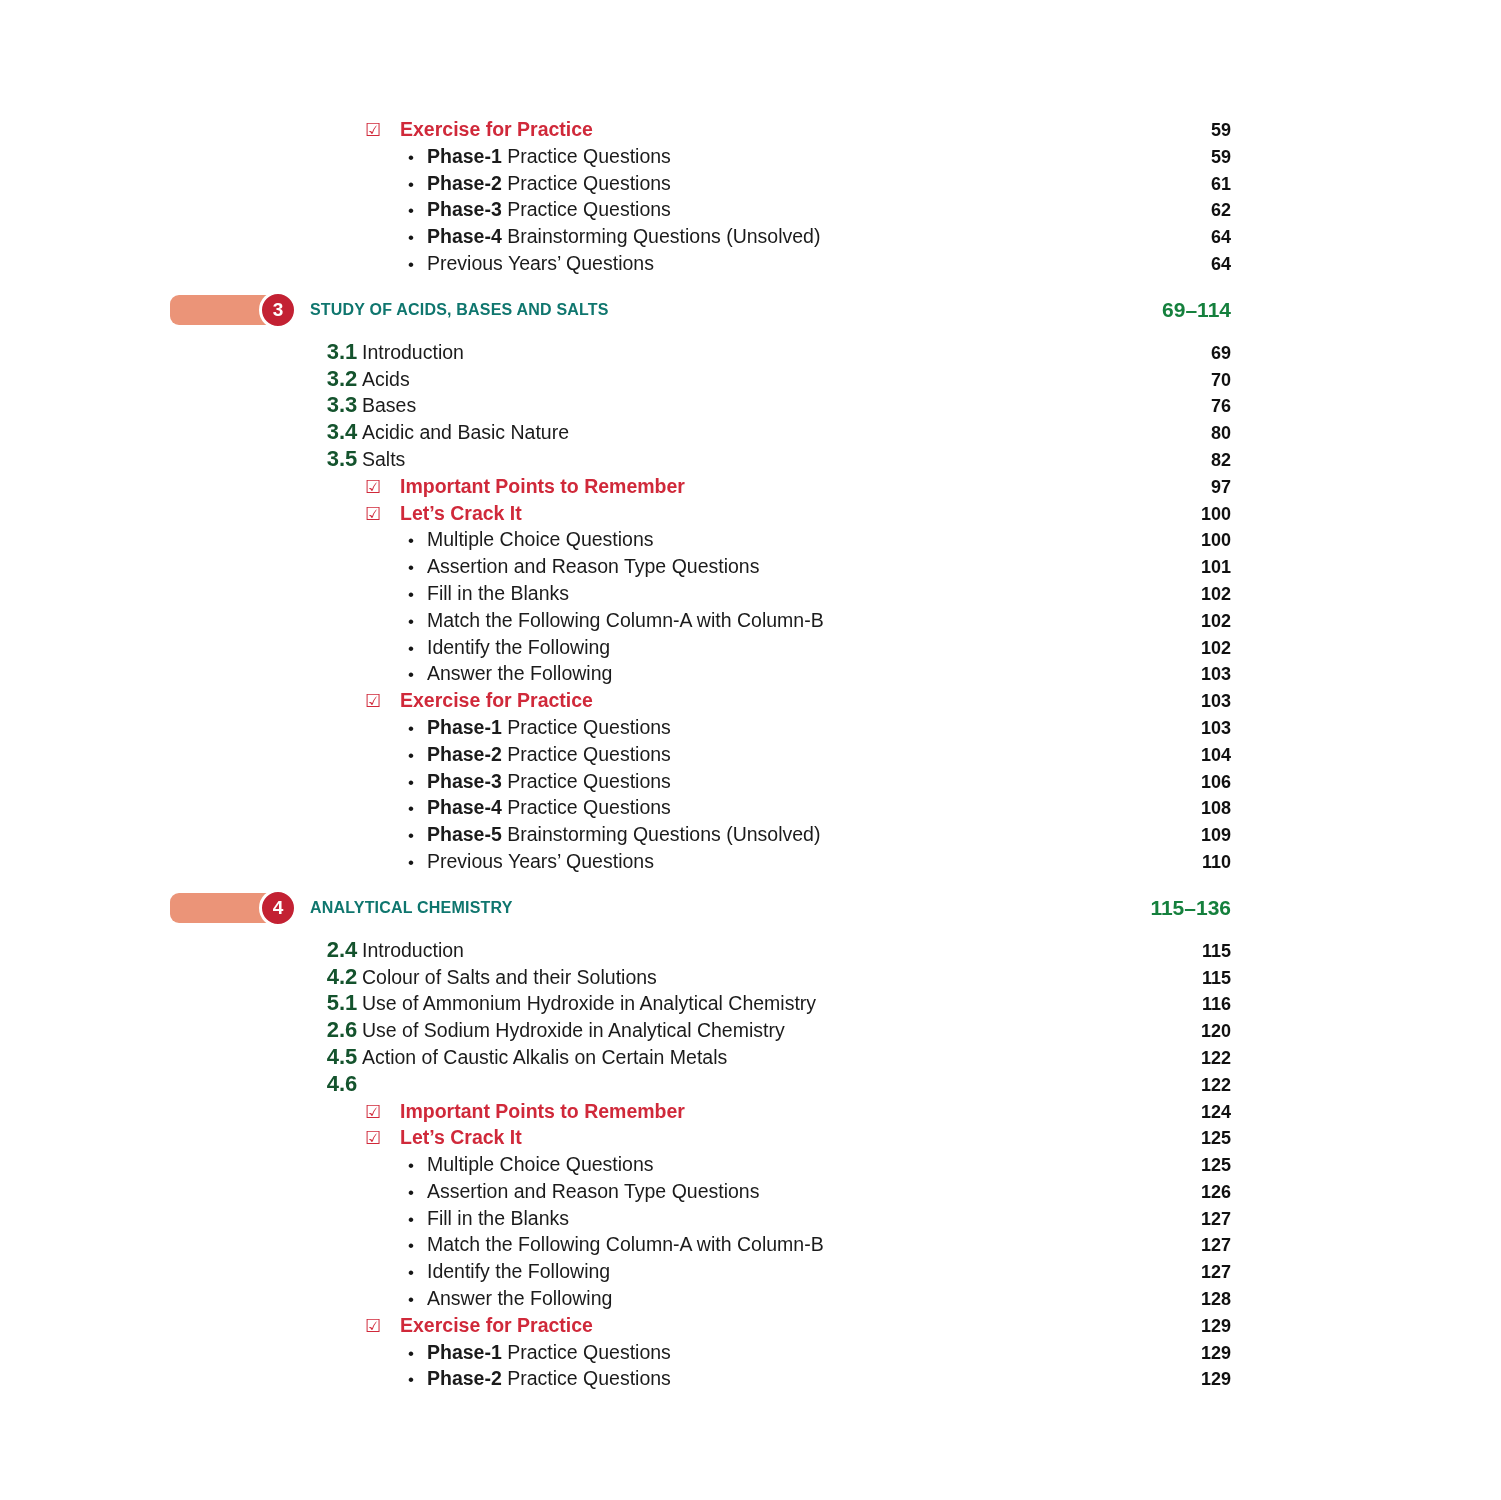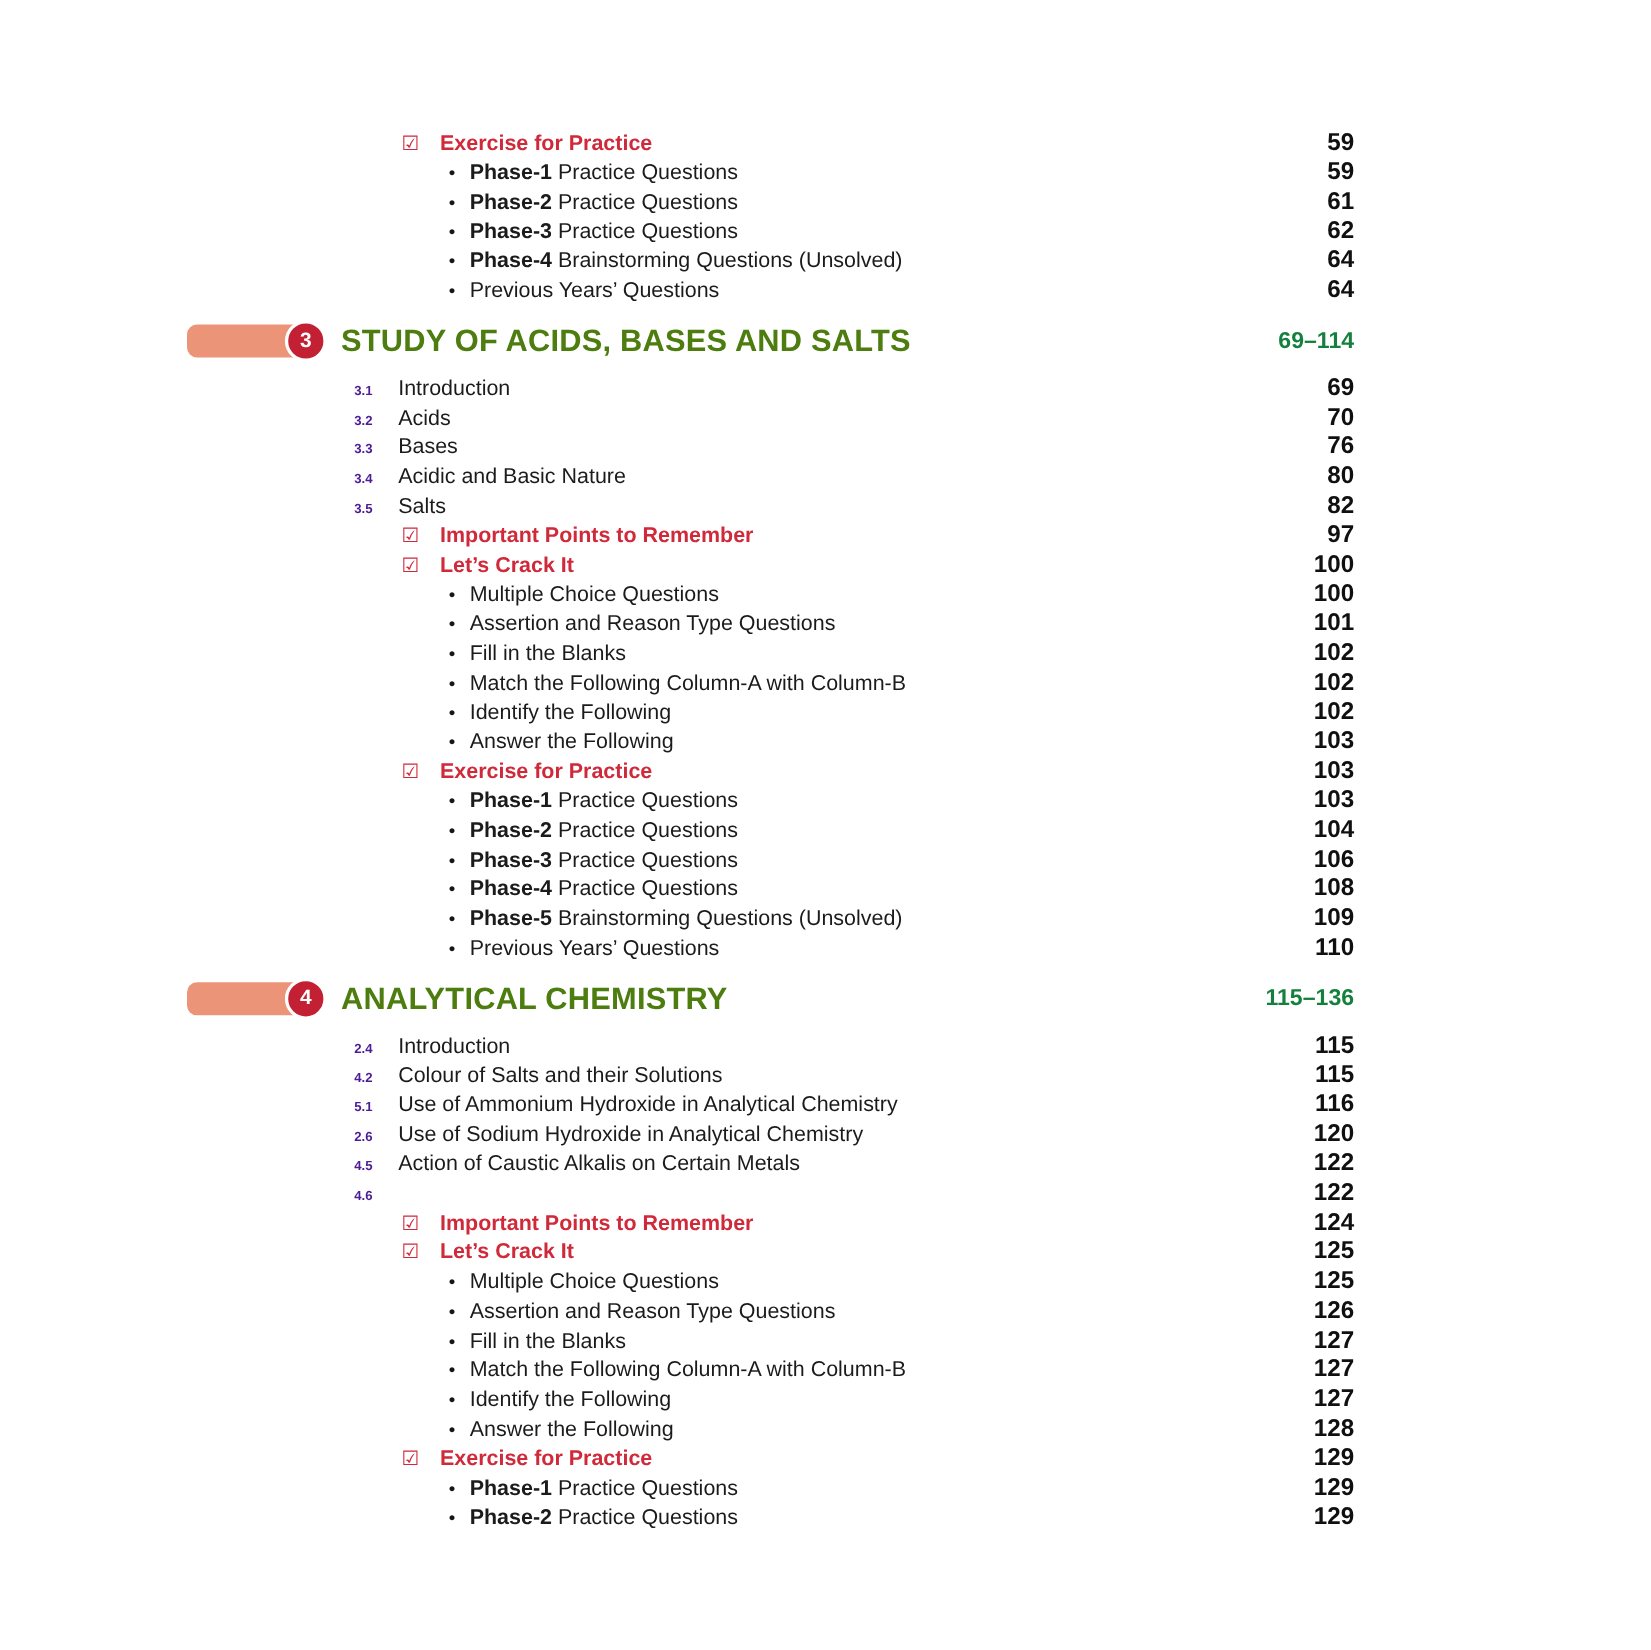--- a/index.html
+++ b/index.html
@@ -3,36 +3,36 @@
 <meta charset="utf-8">
 <style>
   html,body{margin:0;padding:0;}
   body{
     width:1501px;height:1500px;background:#ffffff;position:relative;
     font-family:"Liberation Sans", sans-serif;color:#1b1b1b;
     -webkit-font-smoothing:antialiased;
   }
   .toc{position:absolute;left:170px;top:116px;width:1061px;}
   .row{display:flex;align-items:baseline;height:26.8px;font-size:19.5px;line-height:26.8px;}
-  .pg{margin-left:auto;font-weight:bold;font-size:22px;color:#101010;white-space:nowrap;}
+  .pg{margin-left:auto;font-weight:bold;font-size:18px;color:#101010;white-space:nowrap;}
 
   
   .chapter{position:relative;height:36px;margin:15px 0 11px 0;display:flex;align-items:center;}
   .bar{position:absolute;left:0;top:3px;width:109px;height:30px;border-radius:9px;}
   .badge{
     position:absolute;left:89px;top:-1px;width:38px;height:38px;border-radius:50%;
     border:3px solid #ffffff;box-sizing:border-box;color:#ffffff;font-weight:bold;font-size:19px;
     display:flex;align-items:center;justify-content:center;
   }
-  .ch-title{margin-left:140px;font-weight:bold;font-size:28px;color:#4d7c0f;letter-spacing:.2px;}
+  .ch-title{margin-left:140px;font-weight:bold;font-size:16px;color:#0f766e;letter-spacing:.2px;}
   .ch-pages{margin-left:auto;font-weight:bold;font-size:21px;color:#15803d;}
 
   
   .section{padding-left:152px;}
-  .section .num{width:40px;flex:0 0 40px;font-weight:bold;font-size:12px;color:#4c1d95;}
+  .section .num{width:40px;flex:0 0 40px;font-weight:bold;font-size:22px;color:#14532d;text-align:center;}
 
   
   .check{padding-left:195px;}
   .check .cb{width:35px;flex:0 0 35px;font-size:18px;}
   .check .lbl{font-weight:bold;}
 
   
   .bullet{padding-left:238px;}
   .bullet .dot{width:19px;flex:0 0 19px;font-size:17px;color:#161616;}
   .bullet b{font-weight:bold;}

